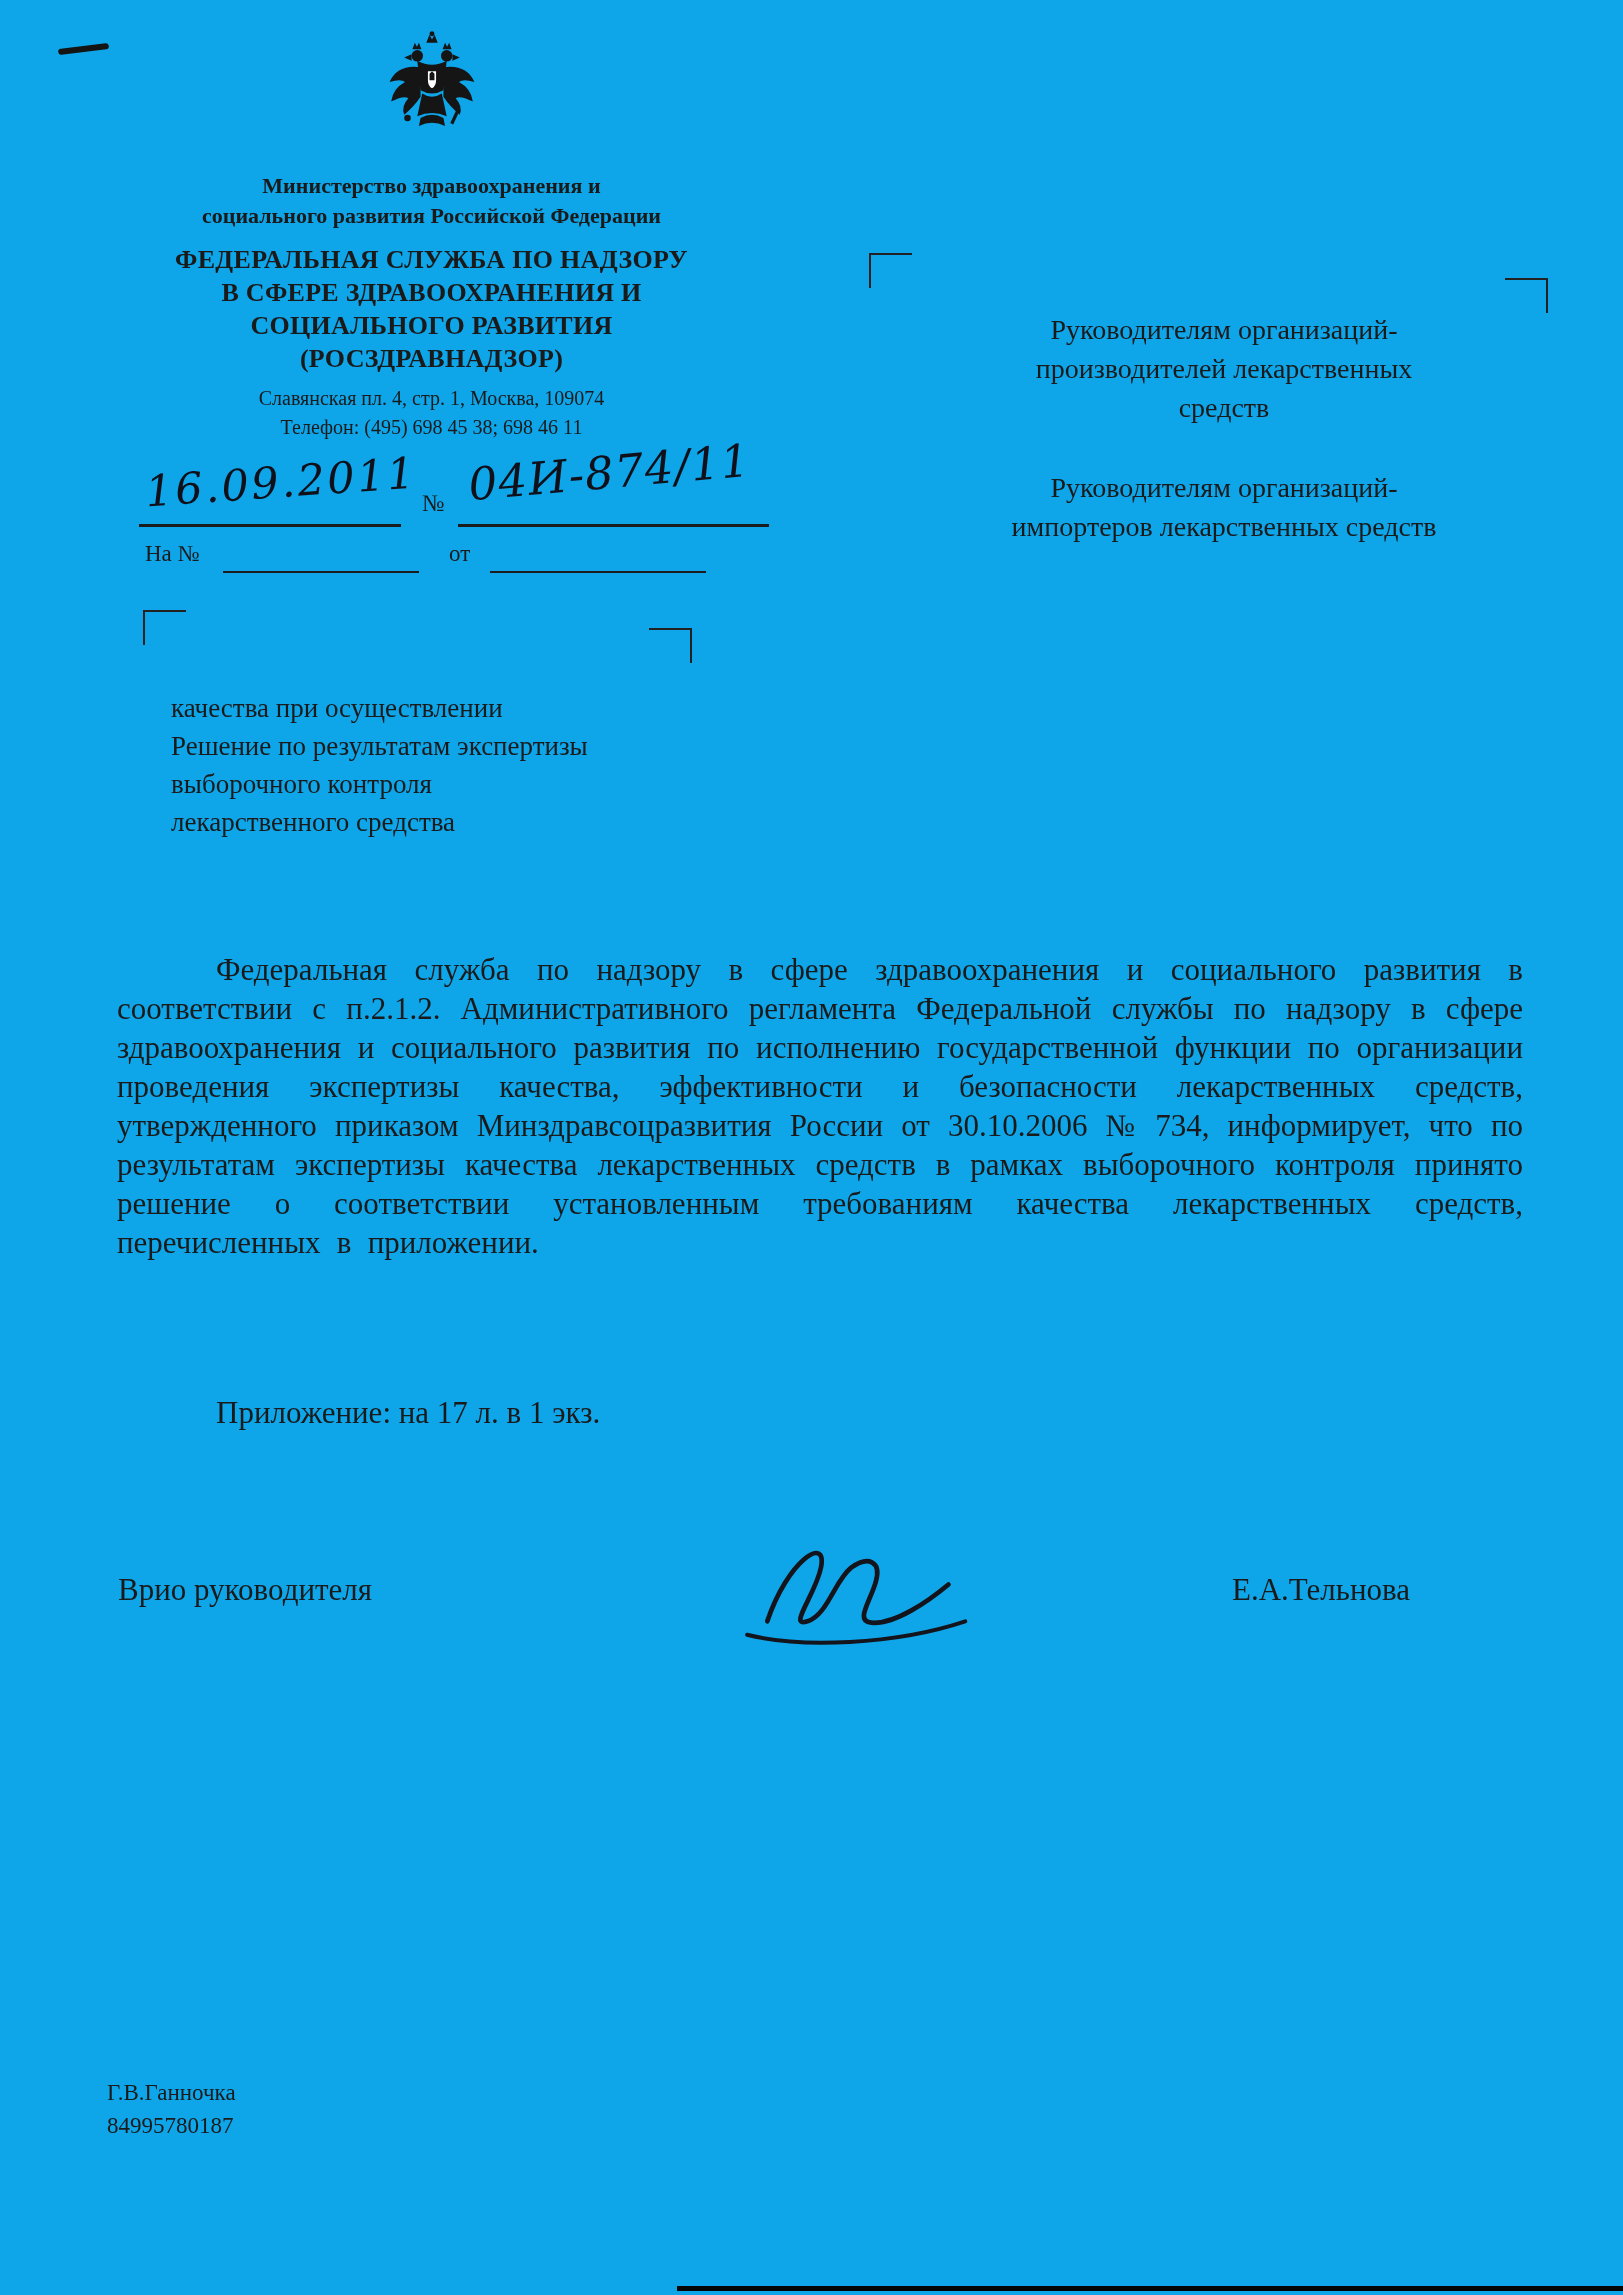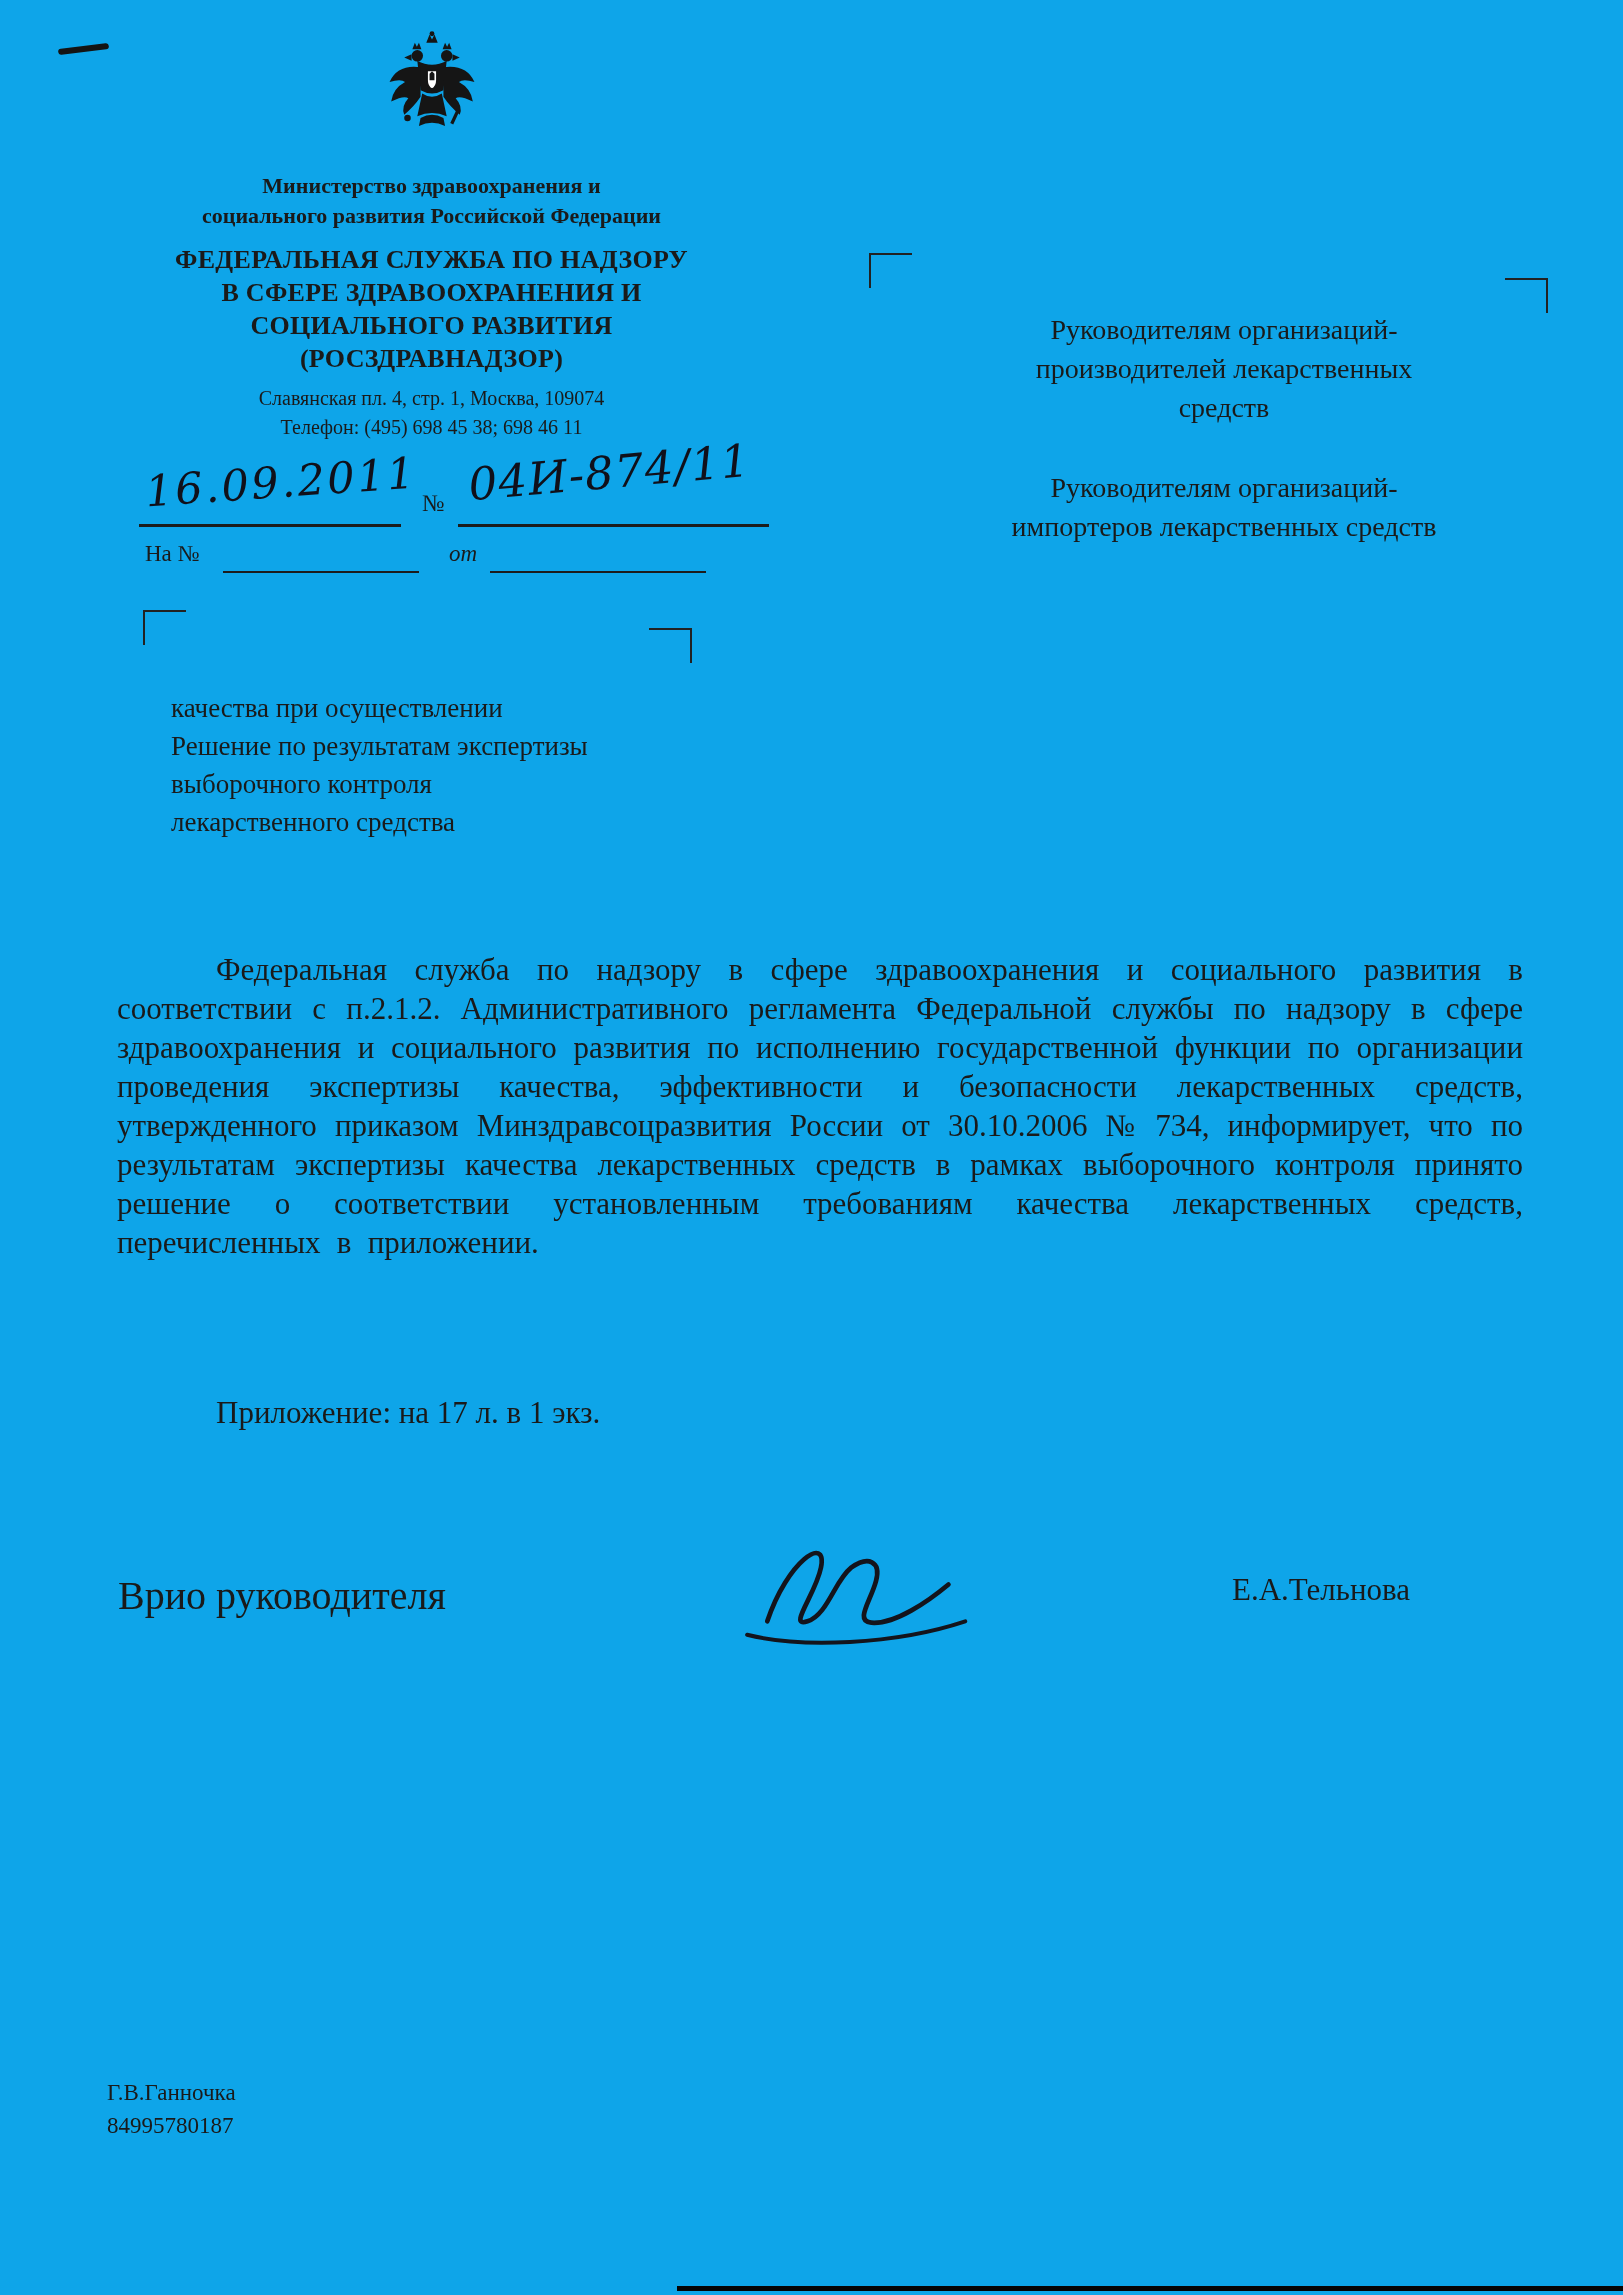--- a/index.html
+++ b/index.html
@@ -55,21 +55,21 @@
     transform: rotate(-4deg); letter-spacing: 2.6px;
   }
   .hand-number {
     left: 468px; top: 446px; font-size: 45px;
     transform: rotate(-5deg); letter-spacing: 1.3px;
   }
   .num-label { left: 422px; top: 490px; font-size: 23.6px; }
   .date-underline { left: 139px; top: 524px; width: 262px; height: 2.6px; background: #1c1c1c; }
   .num-underline  { left: 458px; top: 524px; width: 311px; height: 2.6px; background: #1c1c1c; }
   .ref-na { left: 145px; top: 541px; font-size: 23px; }
-  .ref-ot { left: 449px; top: 541px; font-size: 23px; font-style: italic; }
+  .ref-ot { left: 449px; top: 541px; font-size: 23px; }
   .ref-line1 { left: 223px; top: 571px; width: 196px; height: 2px; background: #1c1c1c; }
   .ref-line2 { left: 490px; top: 571px; width: 216px; height: 2px; background: #1c1c1c; }
 
   
   .corner { width: 41px; height: 33px; }
   .corner.tl { border-left: 2.6px solid #222; border-top: 2.6px solid #222; }
   .corner.tr { border-right: 2.6px solid #222; border-top: 2.6px solid #222; }
   .c-left-a  { left: 143px;  top: 610px; }
   .c-left-b  { left: 649px;  top: 628px; }
   .c-right-a { left: 869px; top: 253px; }
@@ -93,21 +93,21 @@
     left: 117px; top: 950px; width: 1406px;
     font-size: 31px; line-height: 39px;
     text-align: justify; text-indent: 99px;
     word-spacing: 8.5px;
   }
   .attachment {
     left: 216px; top: 1395px; font-size: 31px;
   }
 
   
-  .sign-position { left: 118px;  top: 1572px; font-size: 40px; }
+  .sign-position { left: 118px;  top: 1572px; font-size: 31px; }
   .sign-name     { left: 1232px; top: 1572px; font-size: 31px; }
   .sign-stroke   { left: 727px; top: 1519px; width: 255px; height: 151px; }
 
   
   .footer {
     left: 107px; top: 2076px;
     font-size: 23px; line-height: 33px;
   }
 </style>
 </head>

